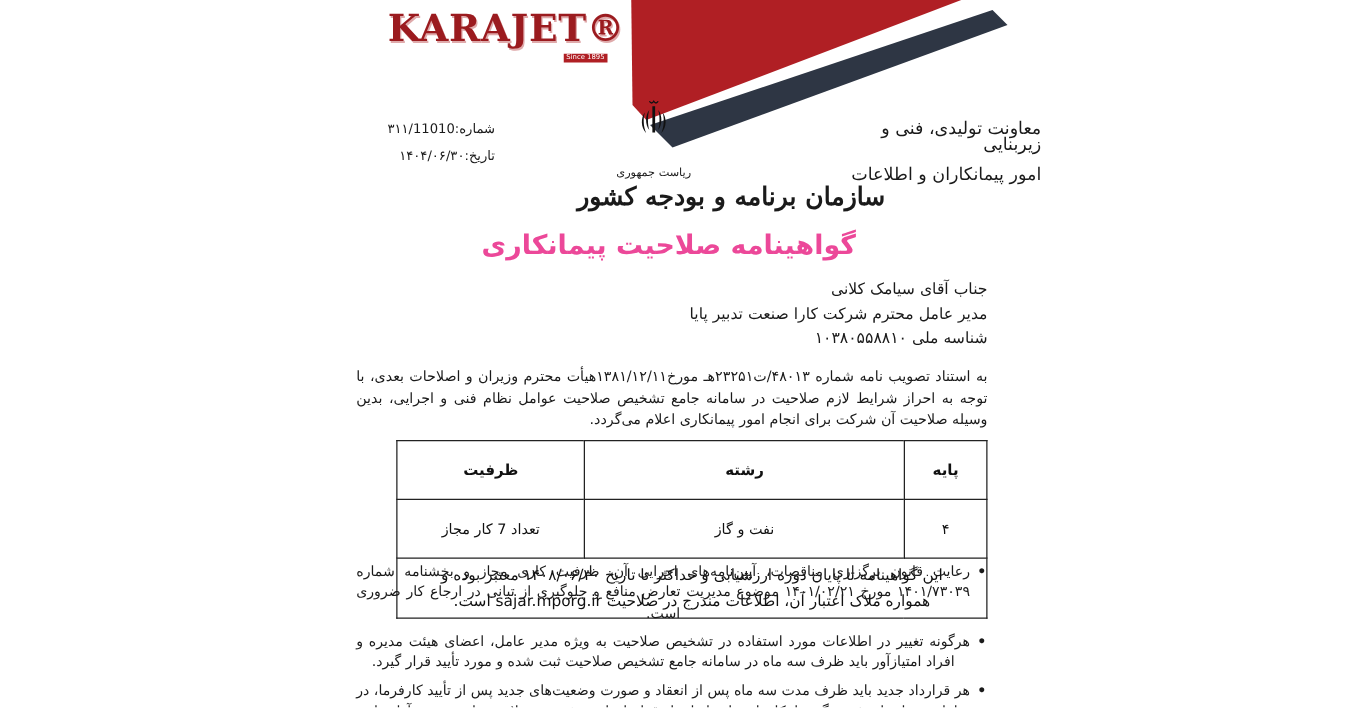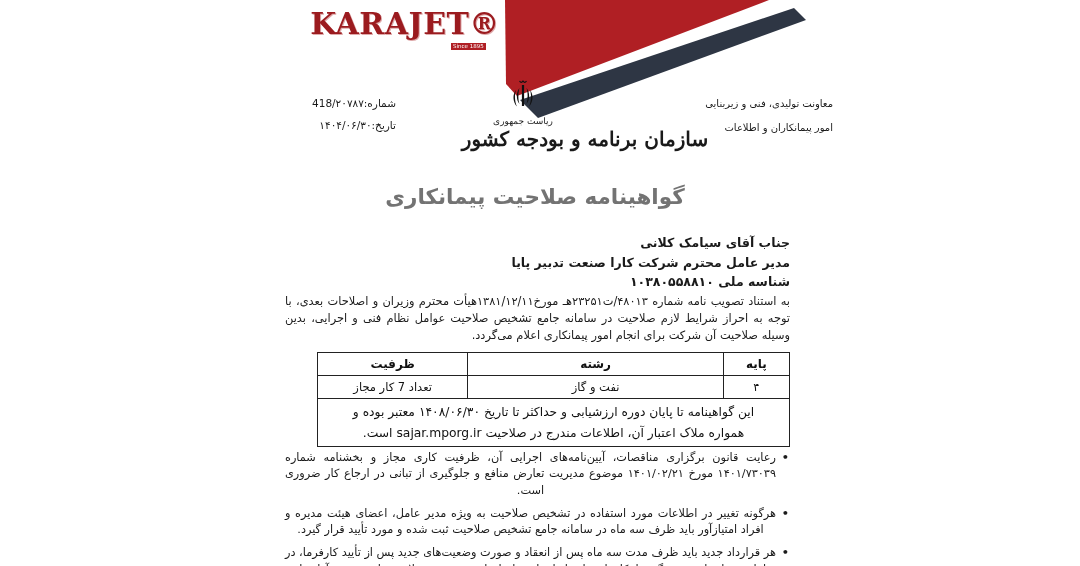--- a/index.html
+++ b/index.html
@@ -17,40 +17,40 @@
   
   .meta{position:absolute;left:320px;top:97px;width:76px;font-size:10.5px;direction:rtl;}
   .meta-row{display:flex;justify-content:space-between;line-height:13px;}
   .meta-row + .meta-row{margin-top:9px;}
   .meta-label{font-weight:400;}
   
   .org{position:absolute;left:455px;top:79px;width:260px;direction:rtl;text-align:center;}
   .emblem-wrap{width:80px;margin:0 0 0 28px;text-align:center;float:left;}
   .org:after{content:"";display:block;clear:both;}
   .presidency{font-family:"DejaVu Serif","Liberation Serif",serif;font-size:9px;
-              line-height:11px;margin-top:1px;white-space:nowrap;}
+              line-height:11px;margin-top:19px;white-space:nowrap;}
   .org-name{clear:both;font-family:"DejaVu Serif","Liberation Serif",serif;font-weight:700;
             font-size:20px;line-height:24px;margin-top:1px;white-space:nowrap;}
   
   .dept{position:absolute;left:655px;top:97px;width:178px;direction:rtl;text-align:right;
-        font-size:10px;line-height:13px;}
+        font-size:14px;line-height:13px;}
   .dept div + div{margin-top:11px;}
   
   .title{position:absolute;left:280px;top:184px;width:510px;margin:0;direction:rtl;
-         text-align:center;font-size:21.5px;font-weight:700;color:#737373;}
+         text-align:center;font-size:21.5px;font-weight:700;color:#ec4899;}
   
-  .addressee{position:absolute;left:490px;top:233px;width:300px;direction:rtl;
-             text-align:right;font-size:12.5px;font-weight:700;line-height:19.5px;}
+  .addressee{position:absolute;left:490px;top:221px;width:300px;direction:rtl;
+             text-align:right;font-size:12.5px;font-weight:400;line-height:19.5px;}
   
   .body-par{position:absolute;left:285px;top:293px;width:505px;margin:0;direction:rtl;
             text-align:justify;font-size:11.4px;line-height:17.2px;}
   
   .cert-table{position:absolute;left:317px;top:352px;width:473px;direction:rtl;
               border-collapse:collapse;font-size:11.5px;color:#111;}
-  .cert-table th,.cert-table td{border:1.6px solid #222;text-align:center;padding:2px 4px;}
+  .cert-table th,.cert-table td{border:1.6px solid #222;text-align:center;padding:14px 4px;}
   .cert-table th{font-weight:700;font-size:12px;height:18px;}
   .cert-table td{height:18px;}
   .col-paye{width:60px;}
   .col-reshte{width:264px;}
   .col-zarf{width:149px;}
   .note-cell{font-weight:400;font-size:12.3px;line-height:20.5px;padding:3px 6px !important;margin-top:14px;}
   
   .bullets{position:absolute;left:285px;top:450px;width:505px;direction:rtl;
            font-size:11.3px;line-height:16.3px;}
   .bullet{position:relative;padding-right:14px;margin-bottom:7px;
@@ -68,21 +68,21 @@
   </div>
 
   <svg class="banner" width="322" height="122" viewBox="0 0 322 122">
     <polygon points="7,0 271,0 19,96 8,84" fill="#b01f24"></polygon>
     <polygon points="22,100 296,8 308,20 40,118" fill="#2e3644"></polygon>
   </svg>
 
   <div class="meta">
     <div class="meta-row">
       <span class="meta-label">شماره:</span>
-      <span class="meta-value">418/۲۰۷۸۷</span>
+      <span class="meta-value">۳۱۱/11010</span>
     </div>
     <div class="meta-row">
       <span class="meta-label">تاریخ:</span>
       <span class="meta-value">۱۴۰۴/۰۶/۳۰</span>
     </div>
   </div>
 
   <div class="org">
     <div class="emblem-wrap">
       <svg width="26" height="32" viewBox="0 0 26 32">

